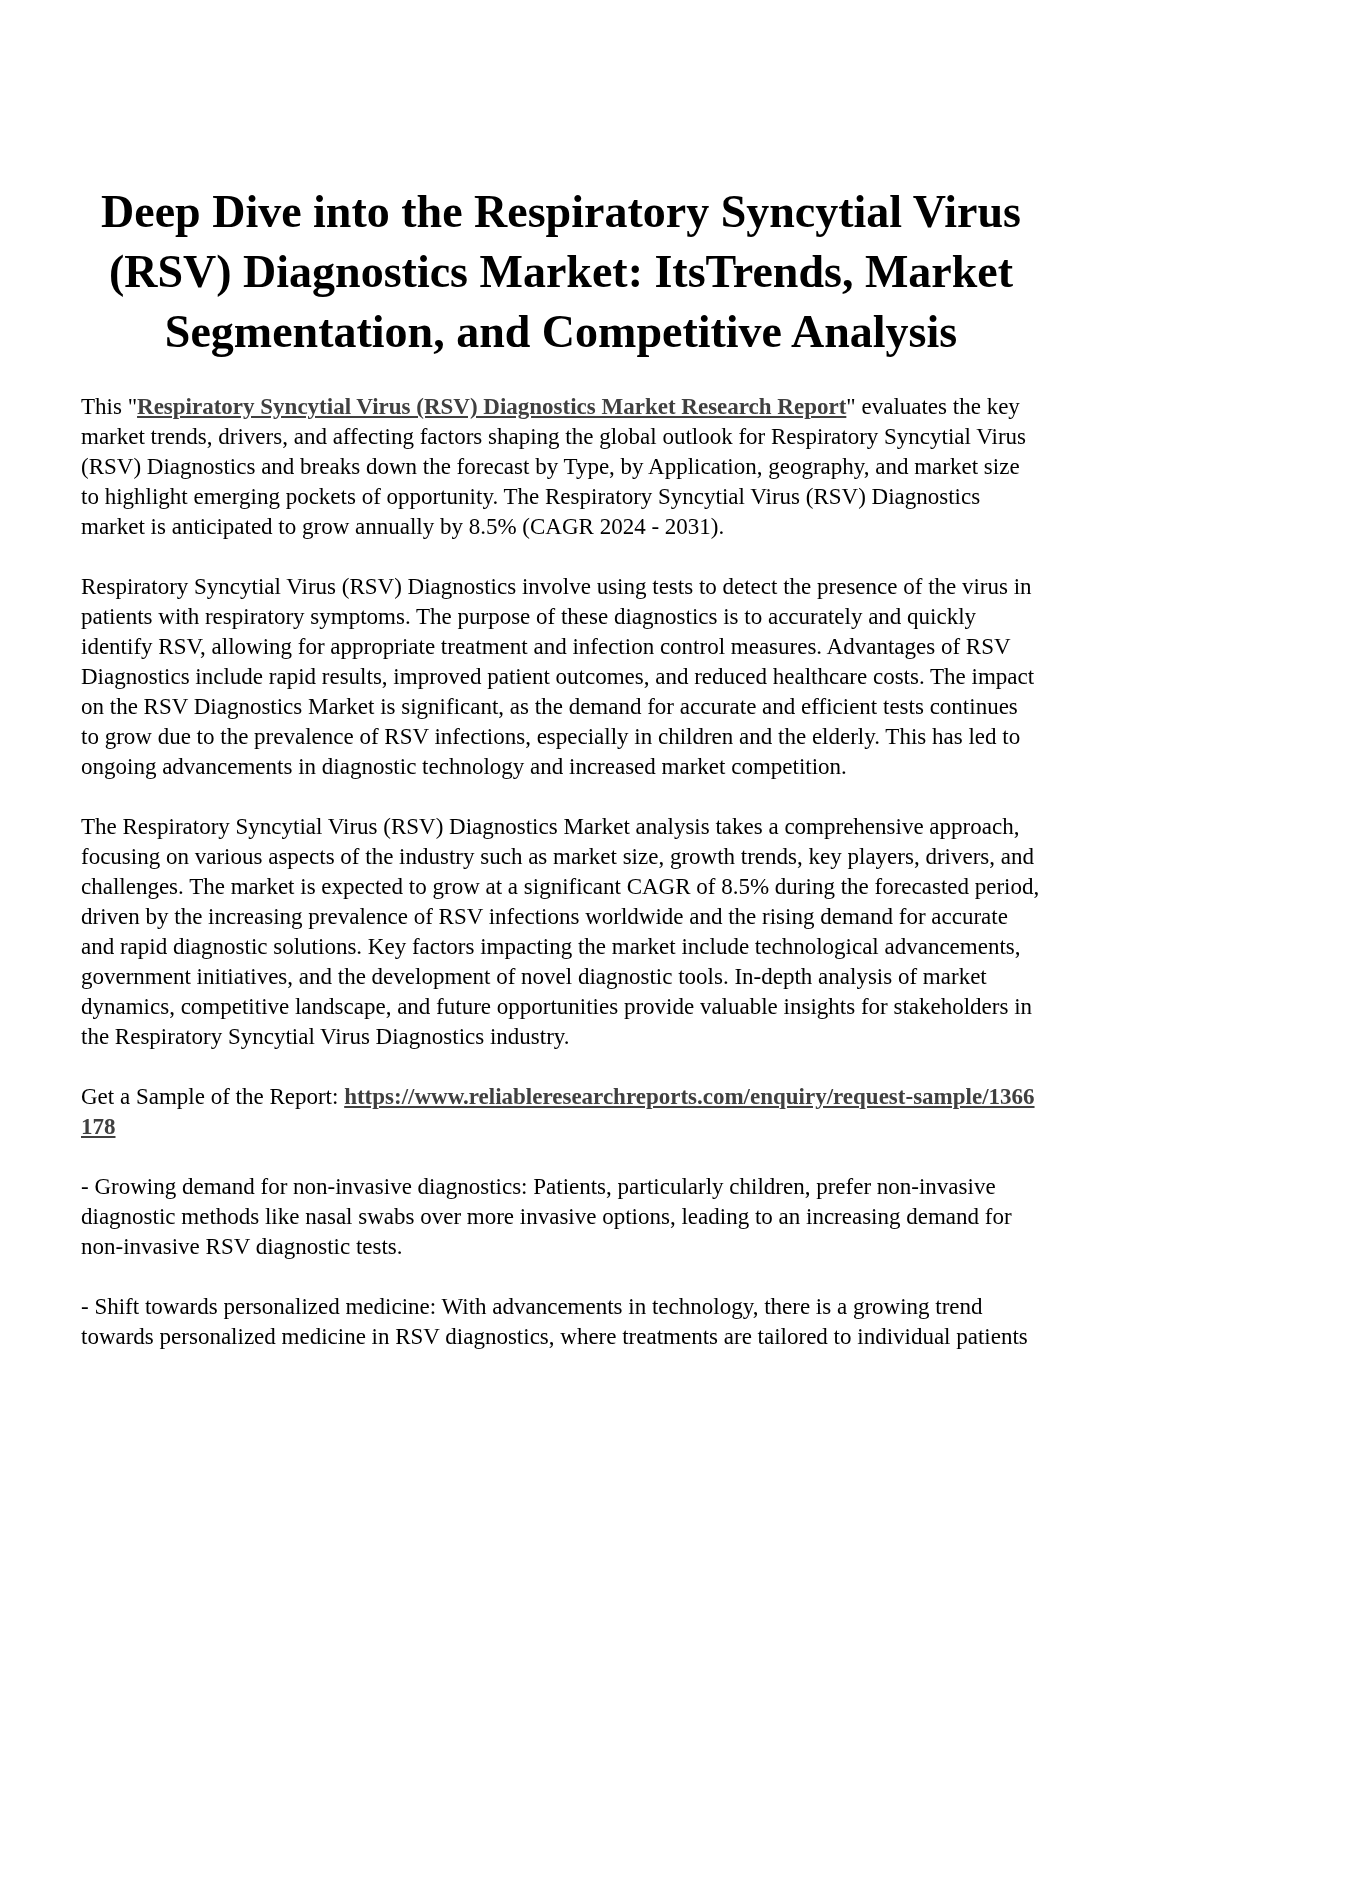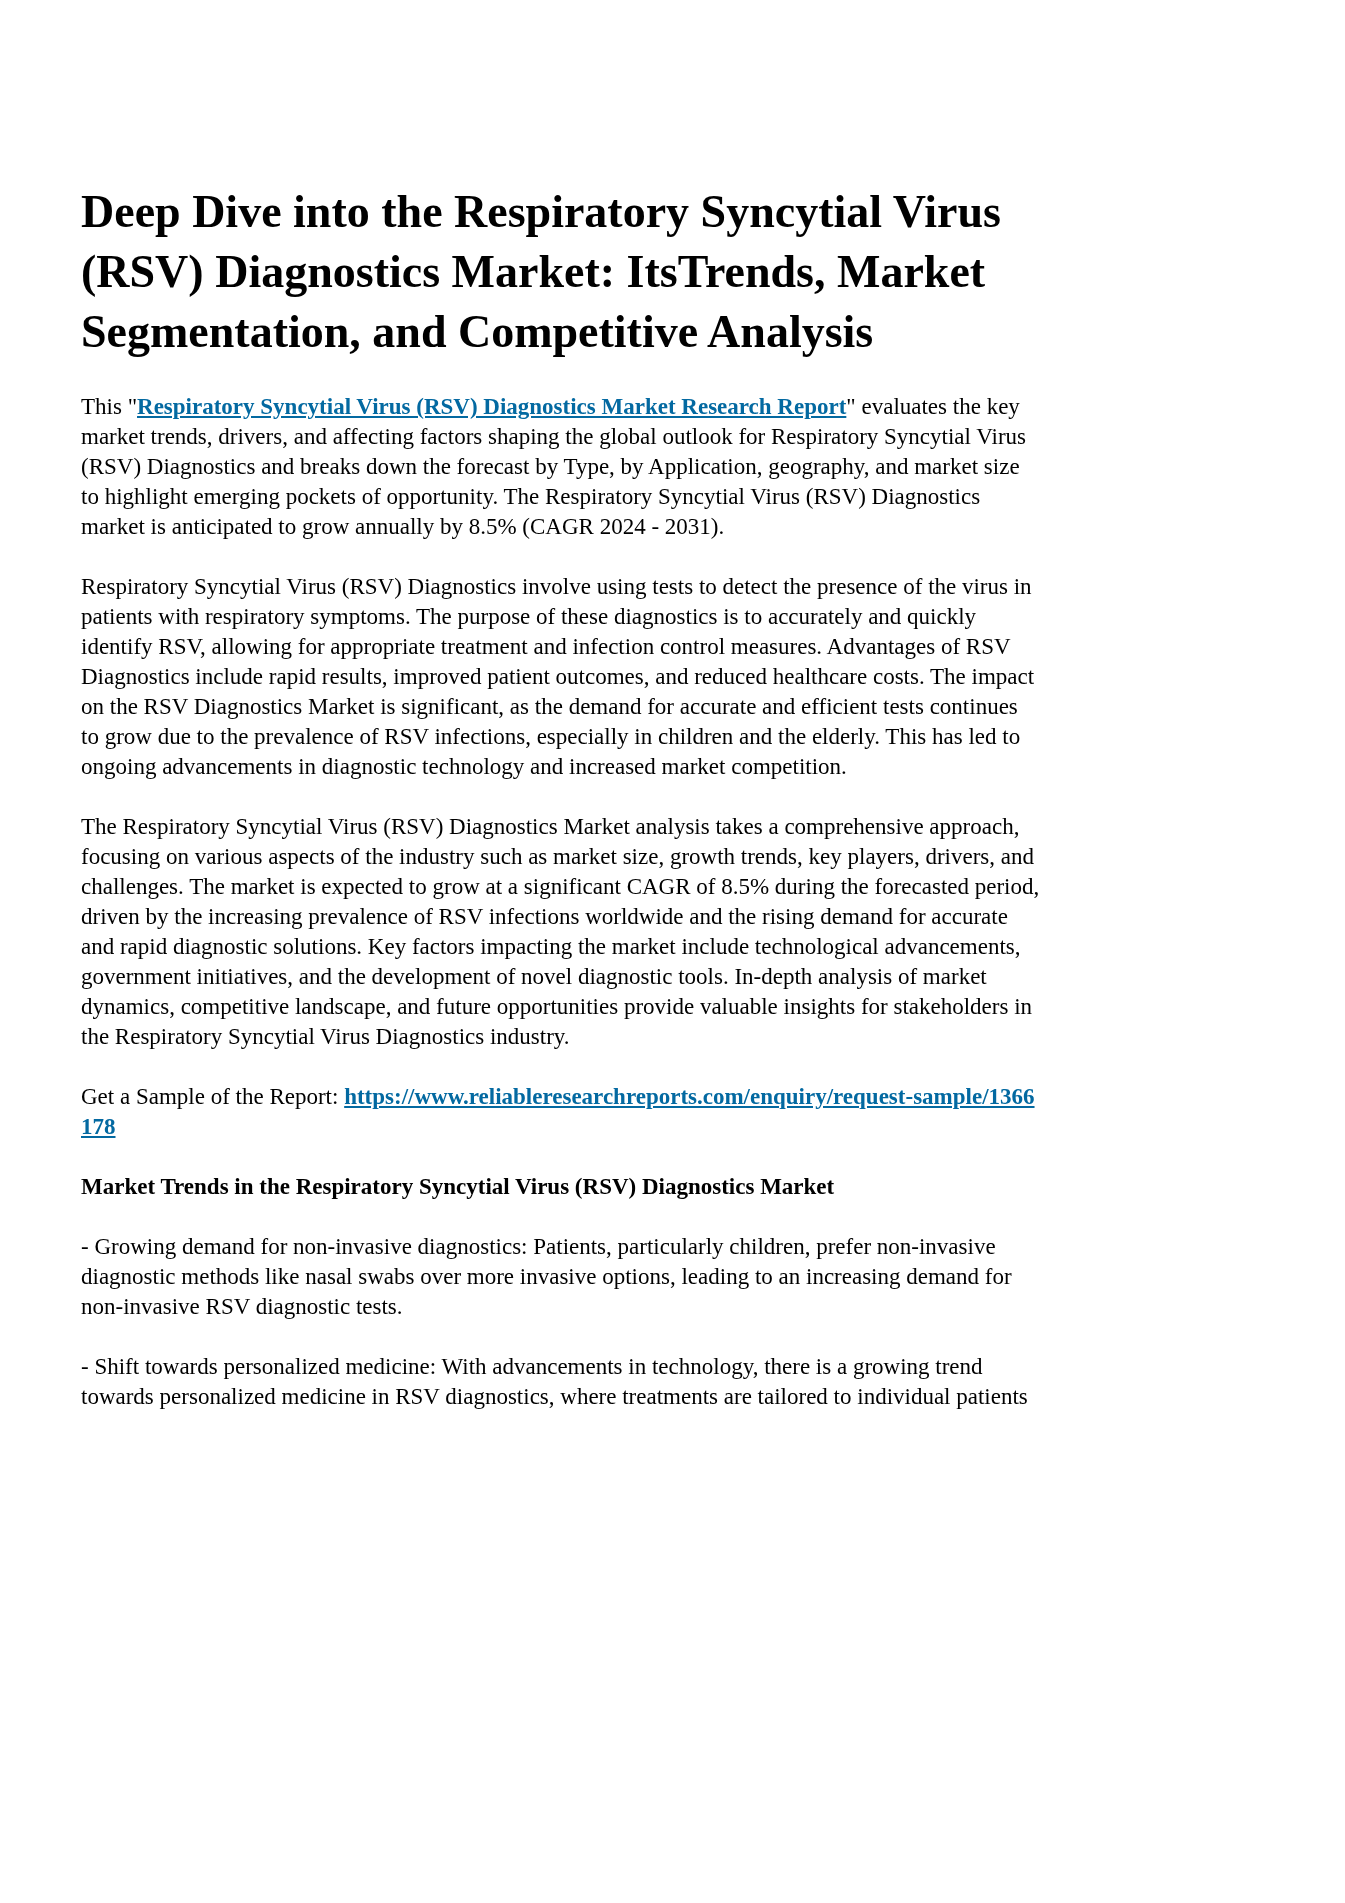--- a/index.html
+++ b/index.html
@@ -19,31 +19,32 @@
     position: absolute;
     left: 81px;
     top: 182px;
     width: 960px;
   }
   h1.doc-title {
     font-size: 46px;
     line-height: 60px;
     font-weight: bold;
     margin: 0 0 30px 0;
+    text-align: center;
   }
   p.body-text, h2.section-heading {
     font-size: 23px;
     line-height: 30px;
     margin: 30px 0;
   }
   h2.section-heading {
     font-weight: bold;
   }
   a.doc-link {
-    color: #0369a1;
+    color: #404040;
     font-weight: bold;
   }
   a.url-link {
     word-break: break-all;
   }
   .bold-label {
     font-weight: normal;
   }
 </style>
 </head>
@@ -55,21 +56,20 @@
 
   <p class="body-text"><span>This "</span><a class="doc-link" href="#">Respiratory Syncytial Virus (RSV) Diagnostics Market Research Report</a><span>" evaluates the key market trends, drivers, and affecting factors shaping the global outlook for Respiratory Syncytial Virus (RSV) Diagnostics and breaks down the forecast by Type, by Application, geography, and market size to highlight emerging pockets of opportunity. The Respiratory Syncytial Virus (RSV) Diagnostics market is anticipated to grow annually by 8.5% (CAGR 2024 - 2031).</span></p>
 
 
   <p class="body-text">Respiratory Syncytial Virus (RSV) Diagnostics involve using tests to detect the presence of the virus in patients with respiratory symptoms. The purpose of these diagnostics is to accurately and quickly identify RSV, allowing for appropriate treatment and infection control measures. Advantages of RSV Diagnostics include rapid results, improved patient outcomes, and reduced healthcare costs. The impact on the RSV Diagnostics Market is significant, as the demand for accurate and efficient tests continues to grow due to the prevalence of RSV infections, especially in children and the elderly. This has led to ongoing advancements in diagnostic technology and increased market competition.</p>
 
   <p class="body-text">The Respiratory Syncytial Virus (RSV) Diagnostics Market analysis takes a comprehensive approach, focusing on various aspects of the industry such as market size, growth trends, key players, drivers, and challenges. The market is expected to grow at a significant CAGR of 8.5% during the forecasted period, driven by the increasing prevalence of RSV infections worldwide and the rising demand for accurate and rapid diagnostic solutions. Key factors impacting the market include technological advancements, government initiatives, and the development of novel diagnostic tools. In-depth analysis of market dynamics, competitive landscape, and future opportunities provide valuable insights for stakeholders in the Respiratory Syncytial Virus Diagnostics industry.</p>
 
   <p class="body-text"><span class="bold-label">Get a Sample of the Report: </span><a class="doc-link url-link" href="#">https://www.reliableresearchreports.com/enquiry/request-sample/1366178</a></p>
 
-  <h2 class="section-heading">Market Trends in the Respiratory Syncytial Virus (RSV) Diagnostics Market</h2>
 
 
 
   <p class="body-text">- Growing demand for non-invasive diagnostics: Patients, particularly children, prefer non-invasive diagnostic methods like nasal swabs over more invasive options, leading to an increasing demand for non-invasive RSV diagnostic tests.</p>
 
   <p class="body-text">- Shift towards personalized medicine: With advancements in technology, there is a growing trend towards personalized medicine in RSV diagnostics, where treatments are tailored to individual patients</p>
 
 </div>
 
 </body></html>

